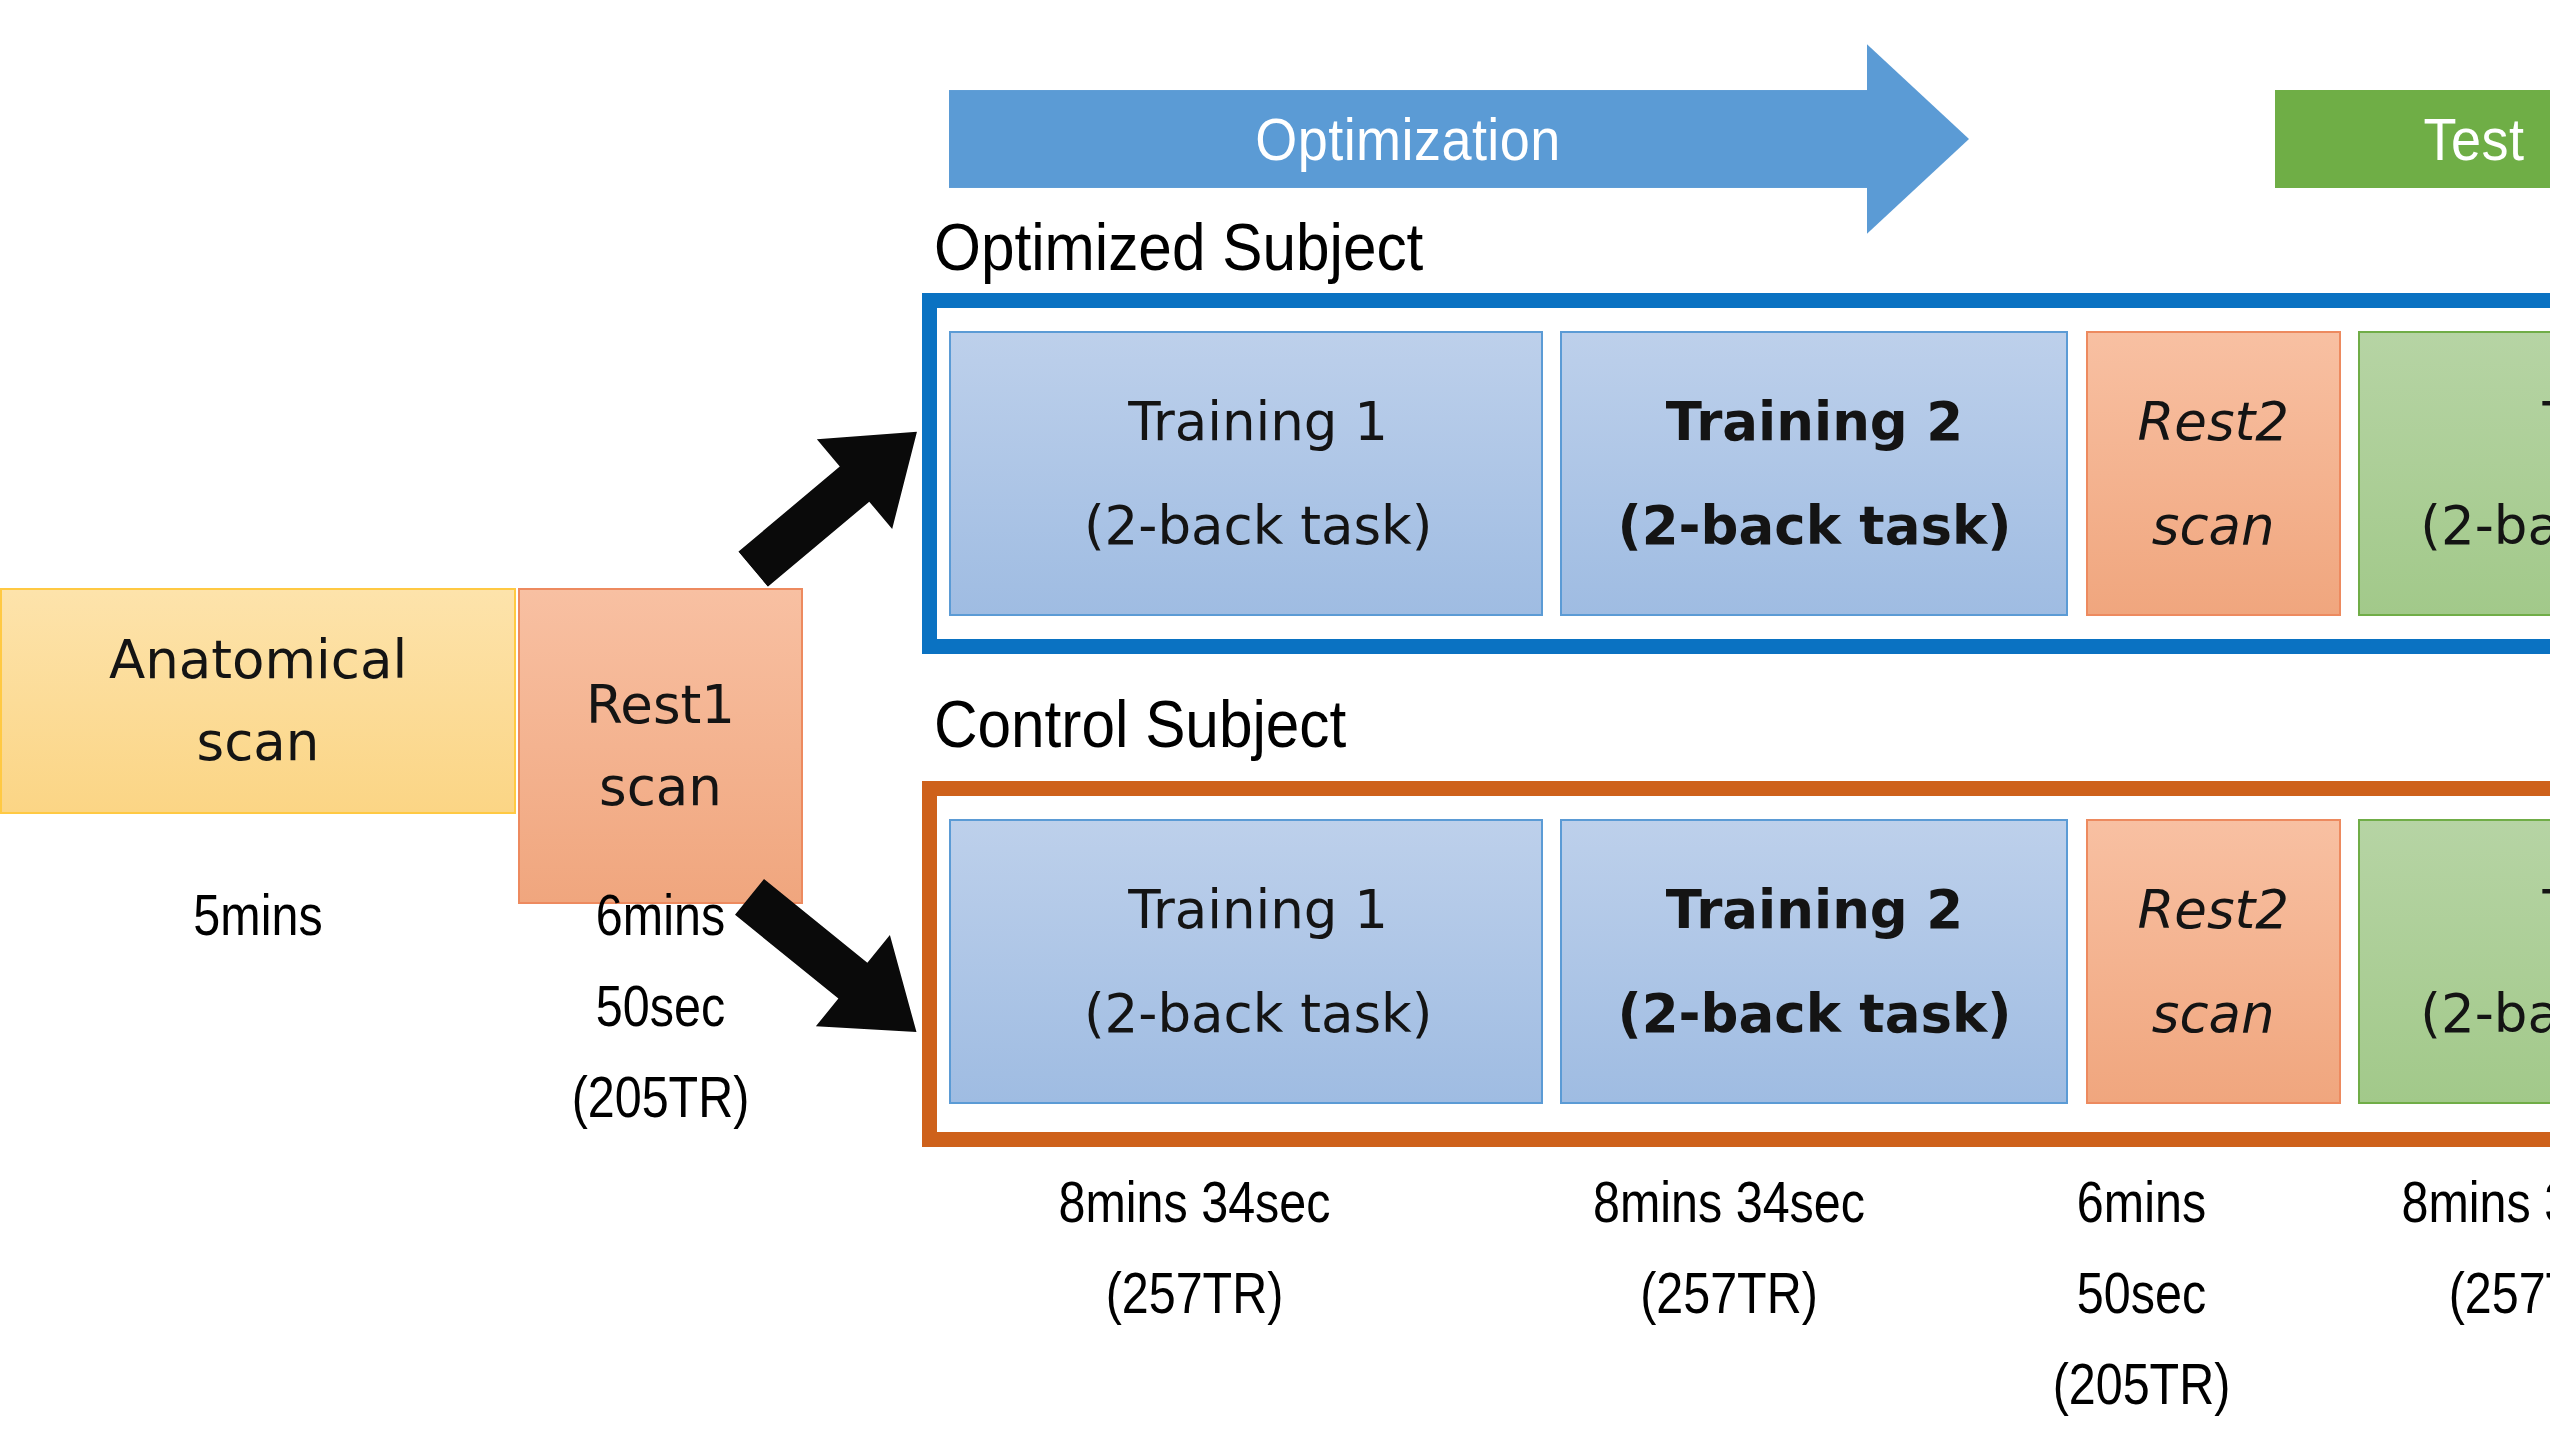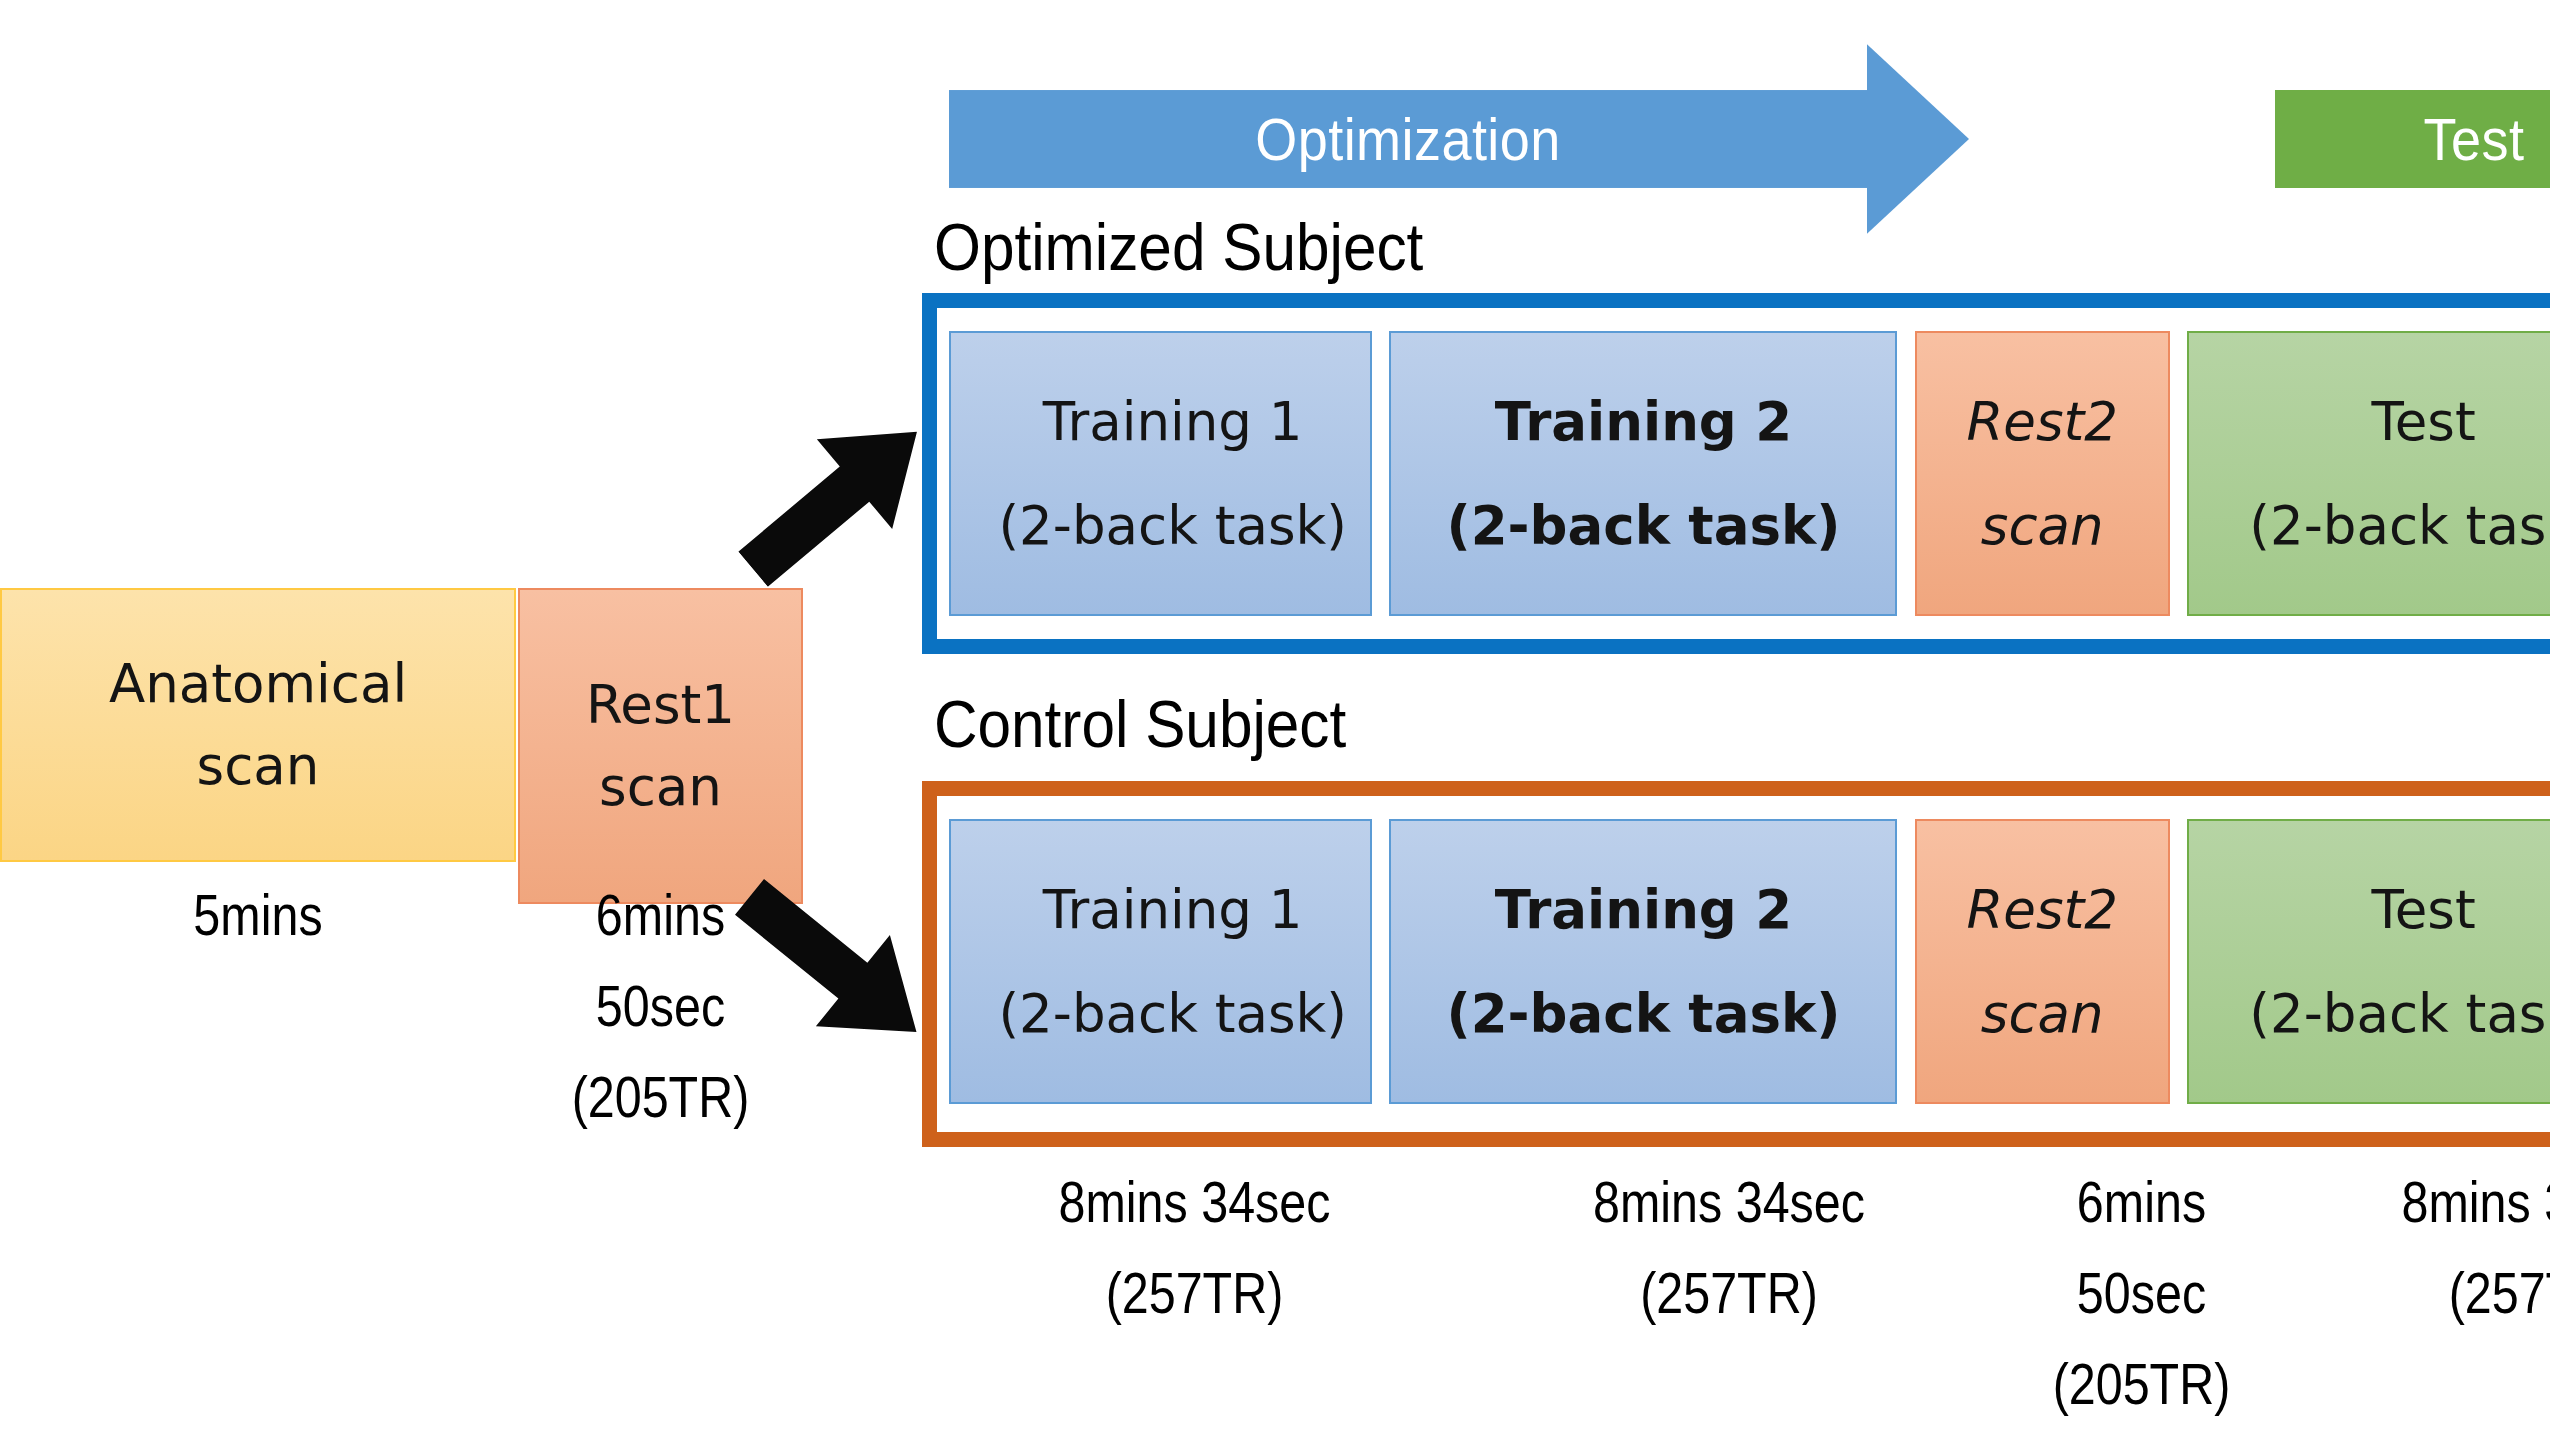--- a/index.html
+++ b/index.html
@@ -35,21 +35,21 @@
   .task-box{
     box-sizing:border-box;height:285px;flex:0 0 auto;
     display:flex;flex-direction:column;align-items:center;justify-content:center;
     font-family:"DejaVu Sans","Liberation Sans",sans-serif;
     font-size:53px;line-height:1.95;text-align:center;color:#141414;
   }
   .task-box.blue{background:linear-gradient(#BDD0EB,#9FBCE2);border:2px solid #5B9BD5;}
   .task-box.salmon{background:linear-gradient(#F8C0A2,#F0A67E);border:2px solid #ED8A5F;}
   .task-box.green{background:linear-gradient(#B6D4A4,#A2C98A);border:2px solid #70AD47;}
   .task-box.gold{background:linear-gradient(#FDE3AB,#FBD585);border:2.6px solid #FFC943;}
-  .w-t1{width:423px;padding-left:24px;}
+  .w-t1{width:594px;padding-left:24px;}
   .w-t2{width:508px;font-weight:bold;}
   .w-r2{width:255px;font-style:italic;}
   .w-ts{width:473px;}
   
   .scan-box{
     box-sizing:border-box;position:absolute;
     display:flex;flex-direction:column;align-items:center;justify-content:center;
     font-family:"DejaVu Sans","Liberation Sans",sans-serif;
     font-size:53px;line-height:1.55;text-align:center;color:#141414;
   }
@@ -112,21 +112,21 @@
     <div class="task-box salmon w-r2">
       <span>Rest2</span>
       <span>scan</span>
     </div>
     <div class="task-box green w-ts">
       <span>Test</span>
       <span>(2-back task)</span>
     </div>
   </div>
 
-  <div class="scan-box task-box gold" style="left:0px;top:588px;width:516px;height:274px;line-height:1.55;">
+  <div class="scan-box task-box gold" style="left:0px;top:588px;width:516px;height:226px;line-height:1.55;">
     <span>Anatomical</span>
     <span>scan</span>
   </div>
   <div class="scan-box task-box salmon" style="left:518px;top:588px;width:285px;height:316px;line-height:1.55;">
     <span>Rest1</span>
     <span>scan</span>
   </div>
 
   <div class="time-label" style="left:0px;top:870px;width:516px;">5mins</div>
 

